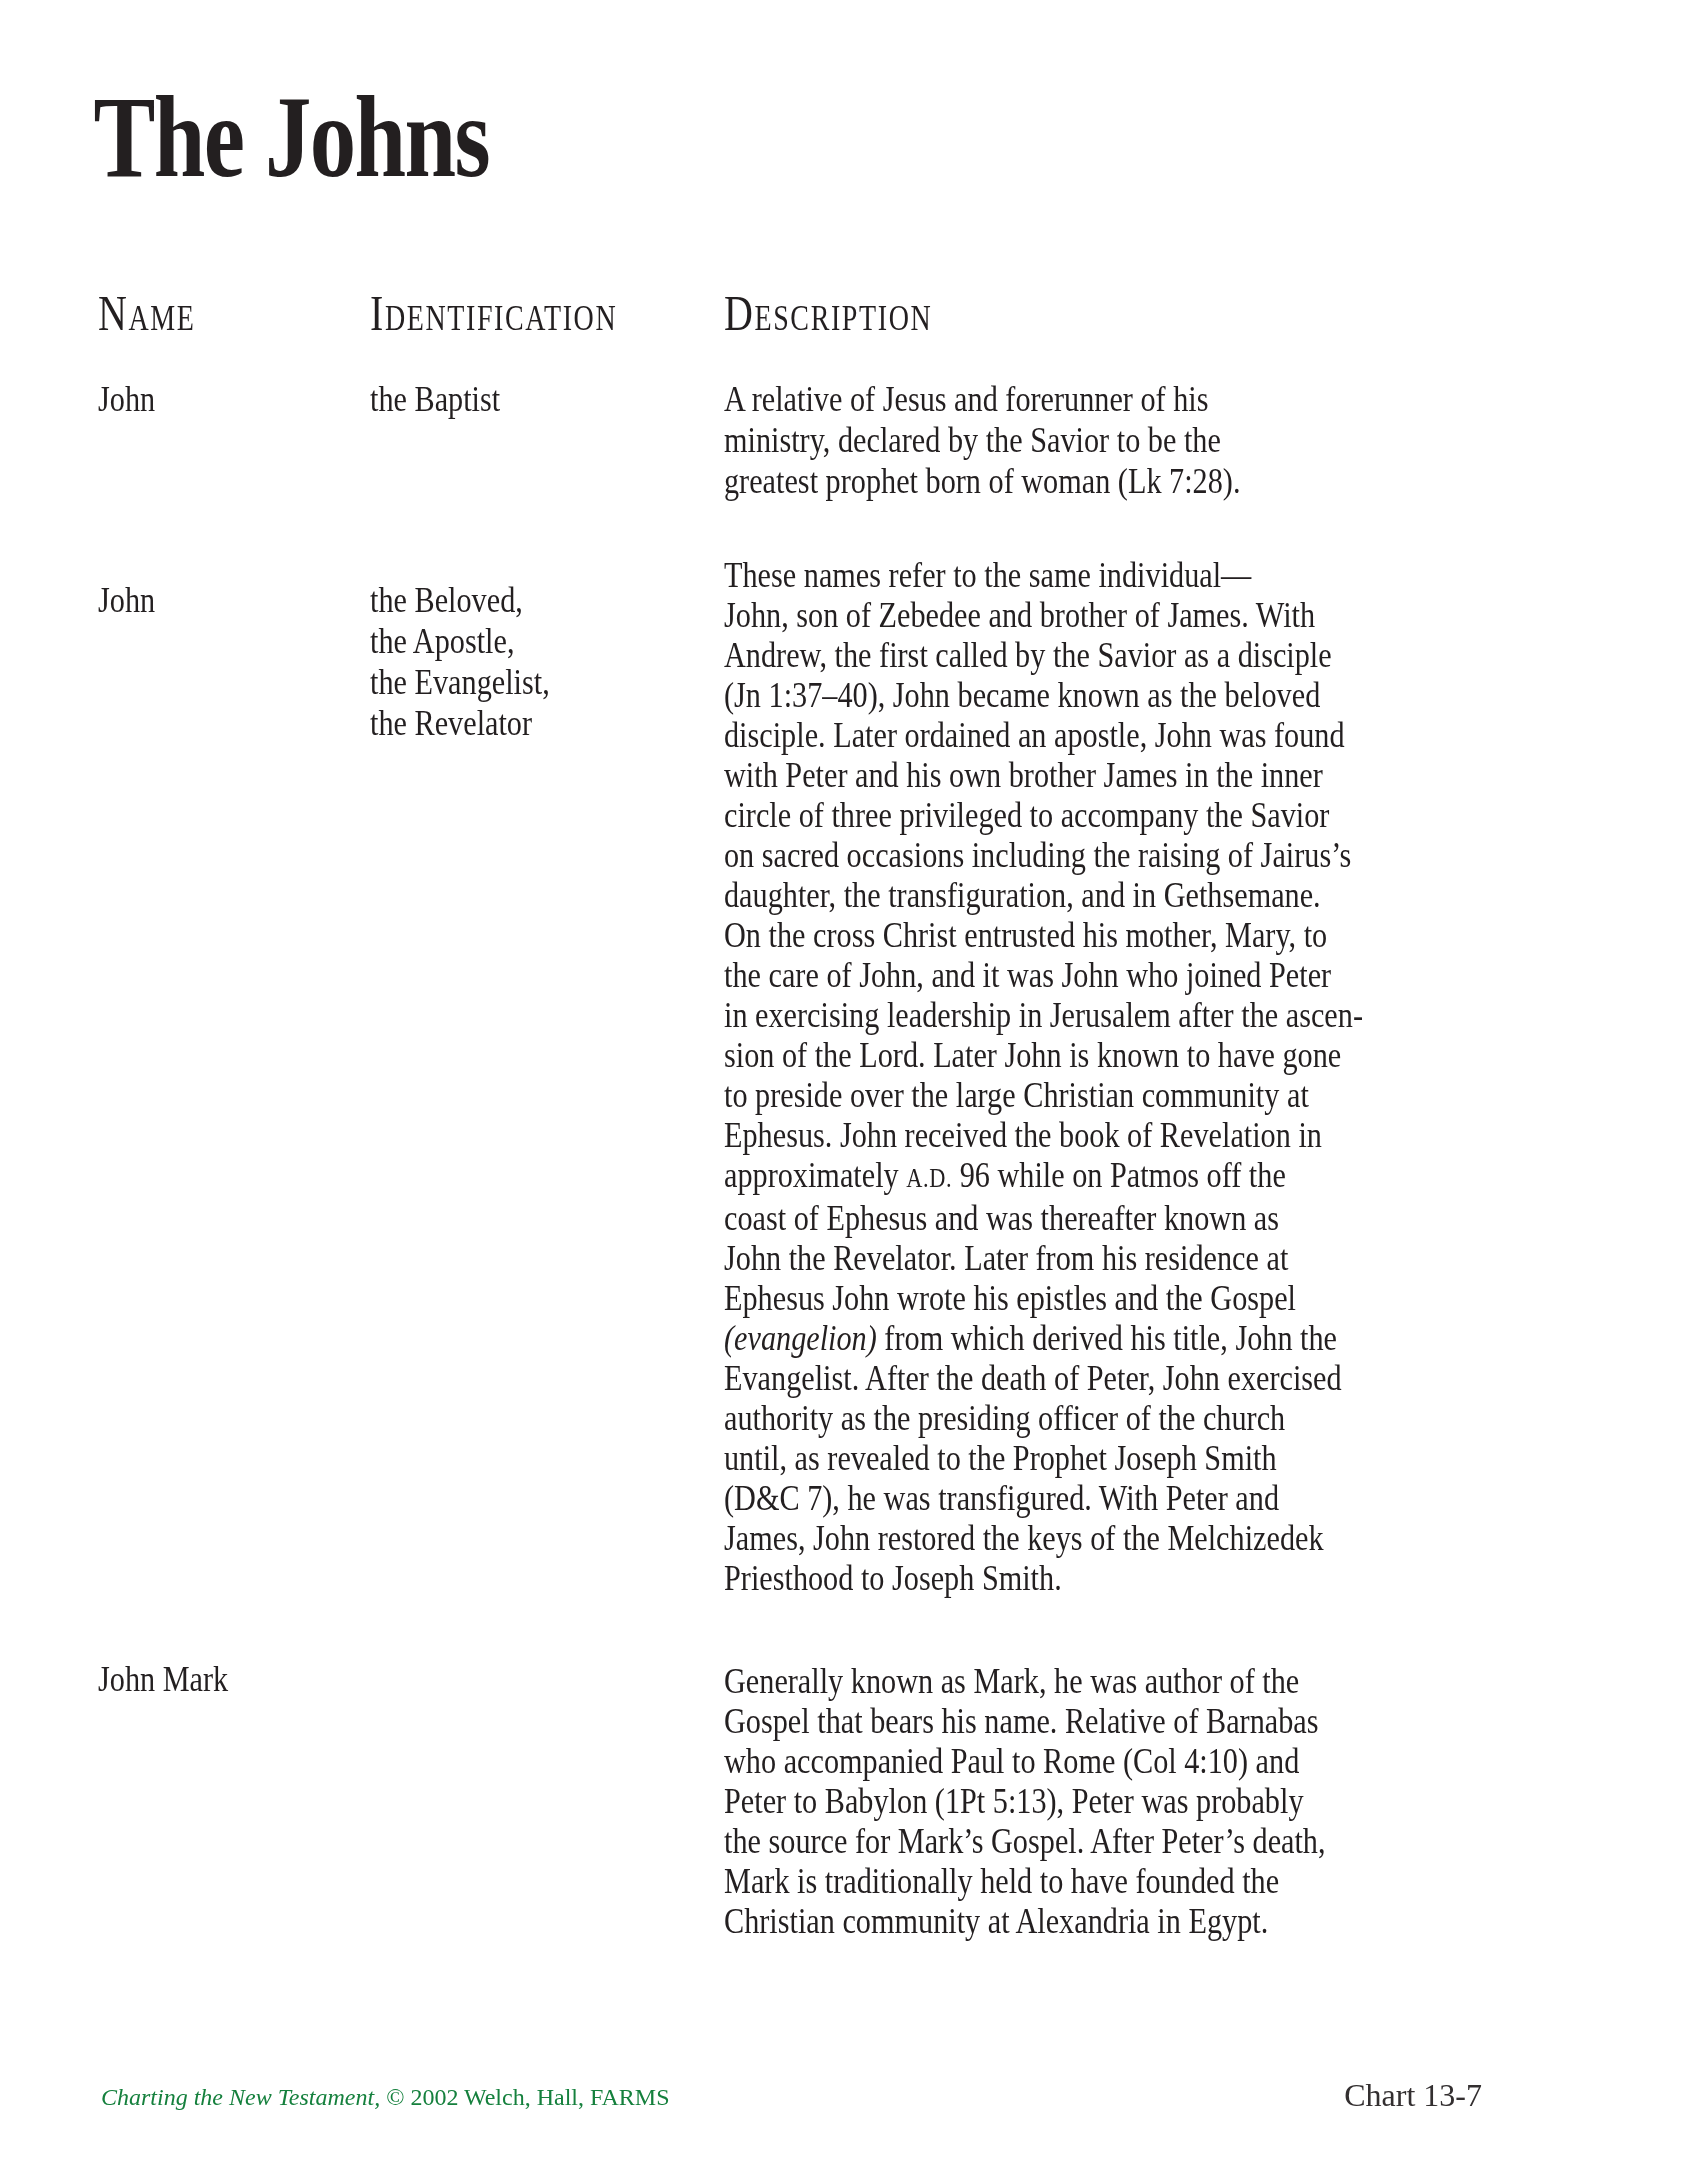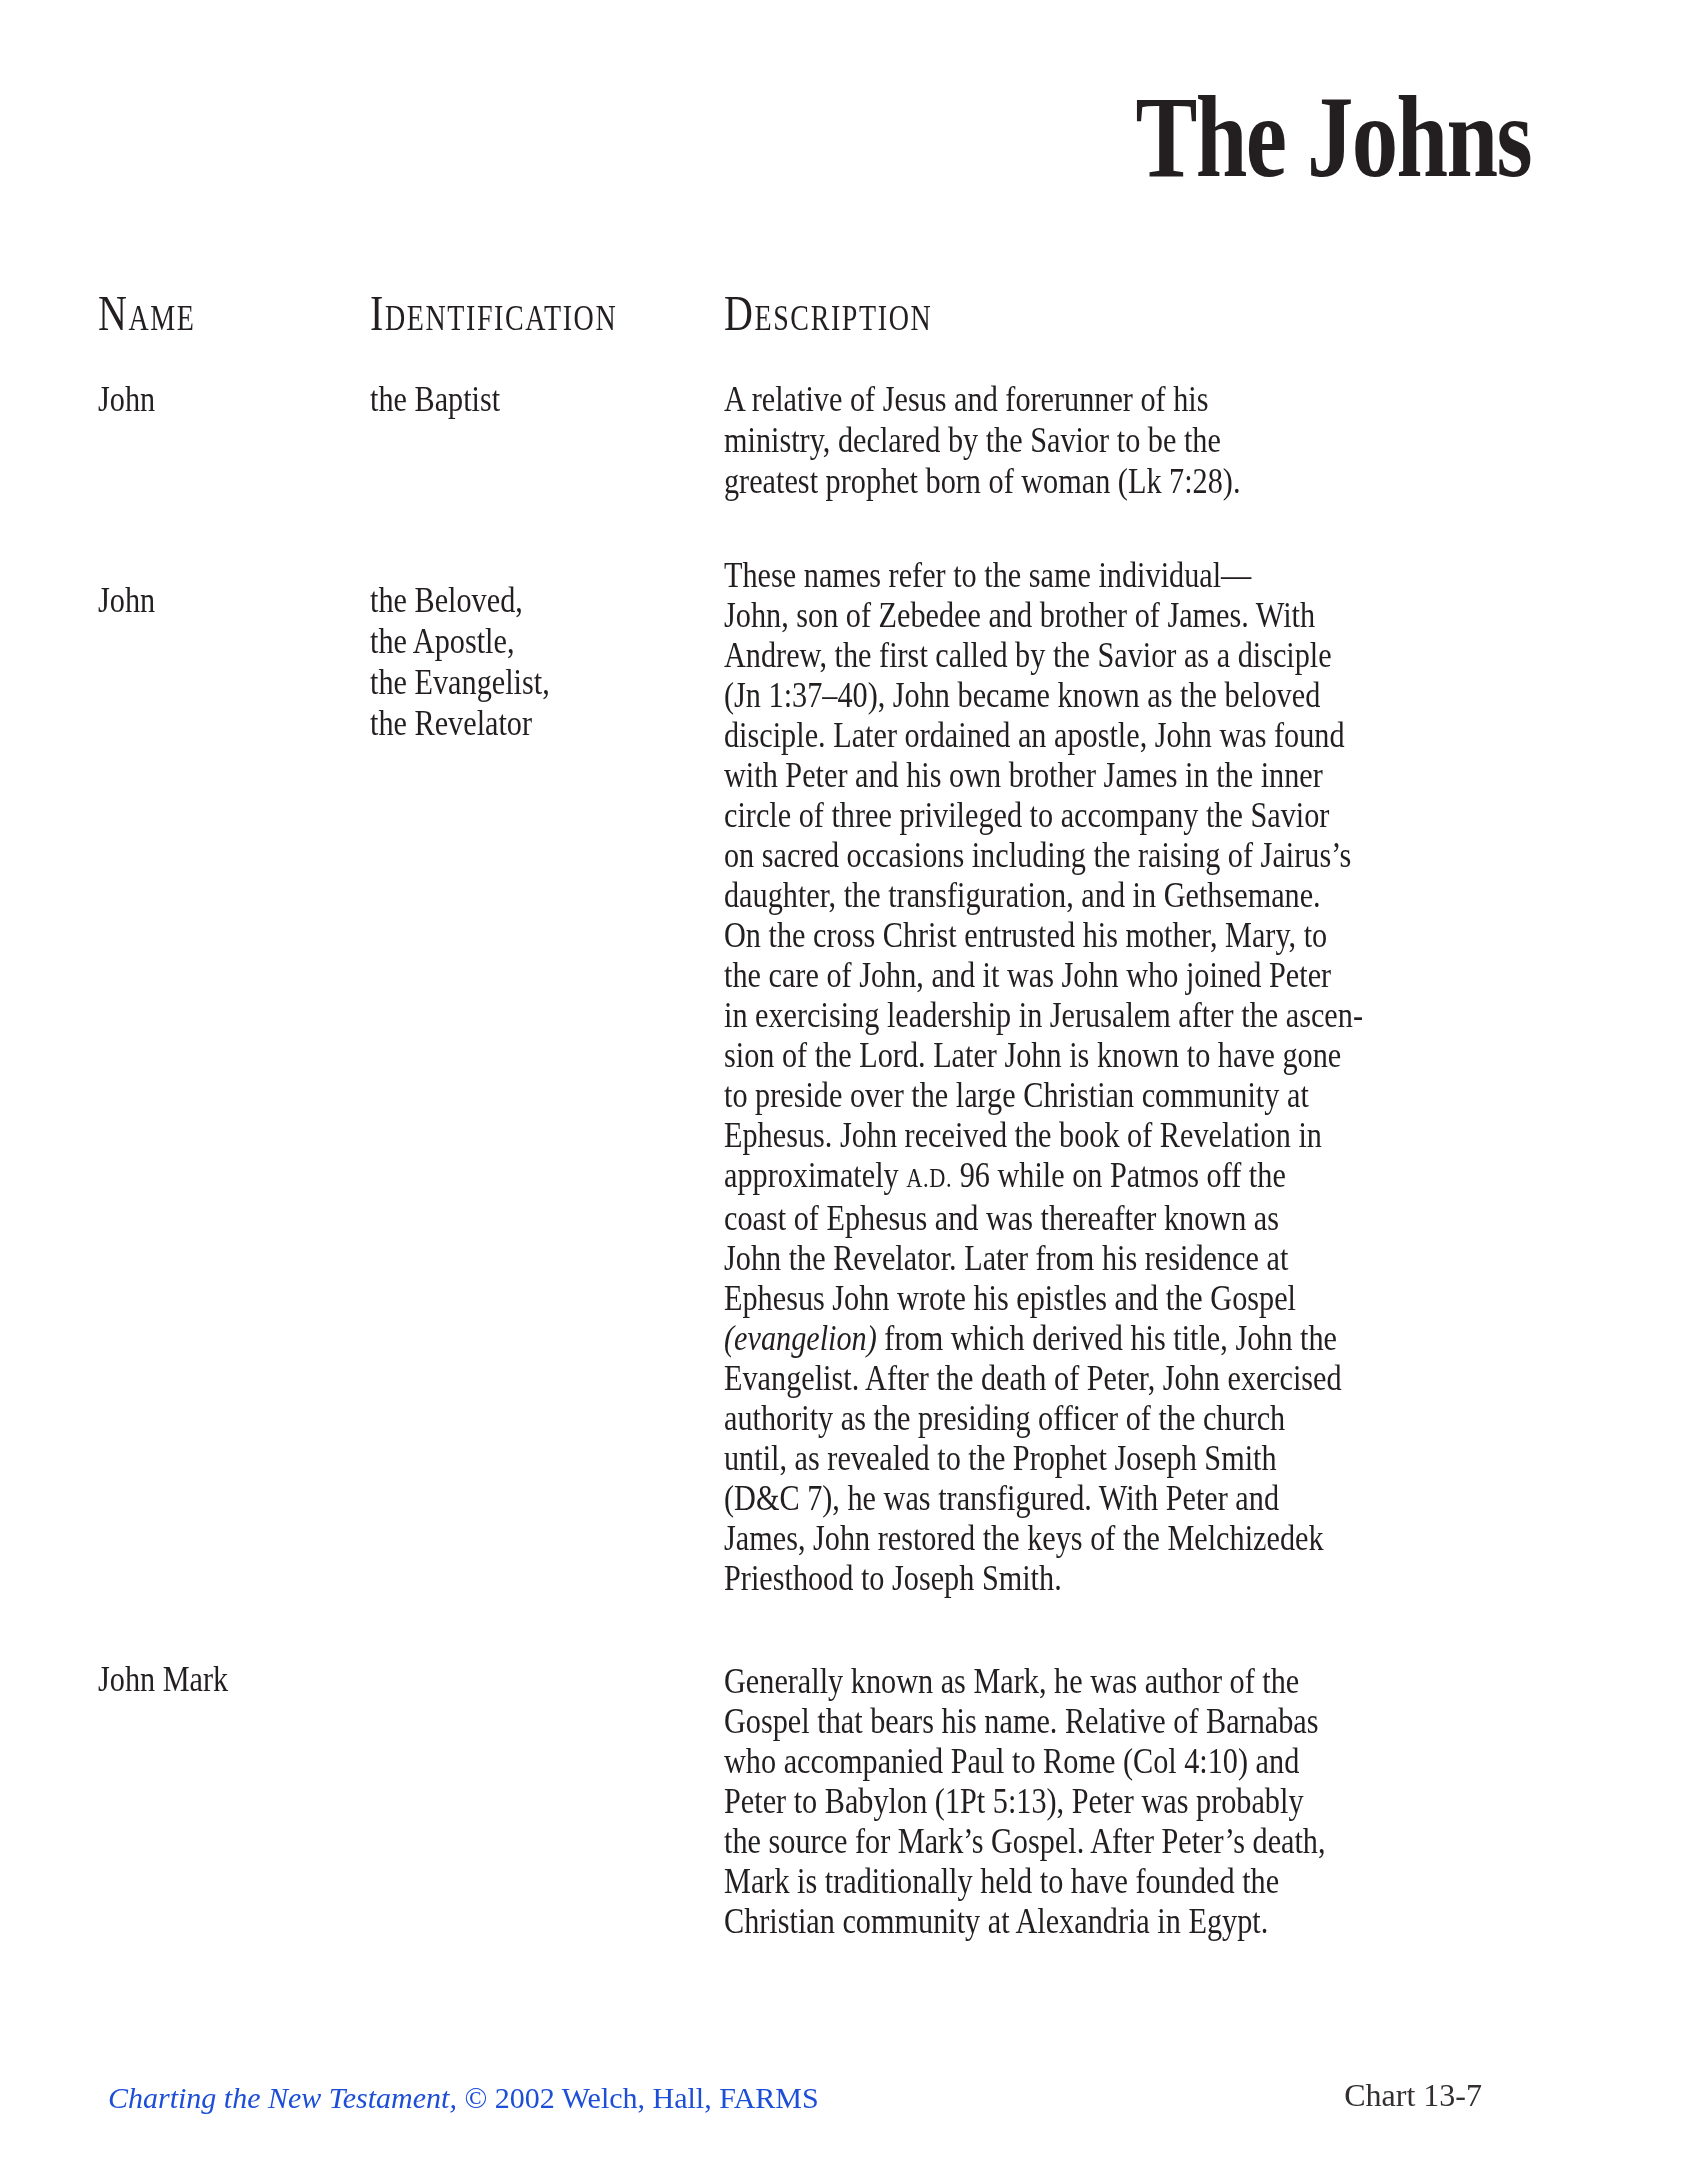--- a/index.html
+++ b/index.html
@@ -16,21 +16,22 @@
     font-family: "Liberation Serif", serif;
     color: #231f20;
   }
 
   
   .title-wrap {
     position: absolute;
     top: 74px;
     left: 0;
     width: 1581px;
-    text-align: right;
+    text-align: left;
+    padding-left: 44px;
   }
   .title-inner {
     display: inline-block;
     font-family: "Liberation Serif", serif;
     font-weight: 700;
     font-size: 116px;
     line-height: 126px;
     letter-spacing: -2px;
     transform: scaleX(0.80);
     transform-origin: 50% 0;
@@ -80,25 +81,24 @@
   #r3-desc  { left: 724px; top: 1661px; }
 
   .run-italic { font-style: italic; }
   .run-smallcaps { font-size: 0.74em; letter-spacing: 0.7px; }
 
   
   .footer-left {
     position: absolute;
     left: 101px;
     top: 2079px;
-    font-size: 30px;
+    font-size: 24px;
     line-height: 37px;
-    color: #1d4ed8;
+    color: #15803d;
     white-space: nowrap;
-    margin-left: 7px;
   }
   .footer-right {
     position: absolute;
     left: 1085px;
     top: 2077px;
     width: 397px;
     text-align: right;
     font-size: 32px;
     line-height: 37px;
     color: #332f30;

